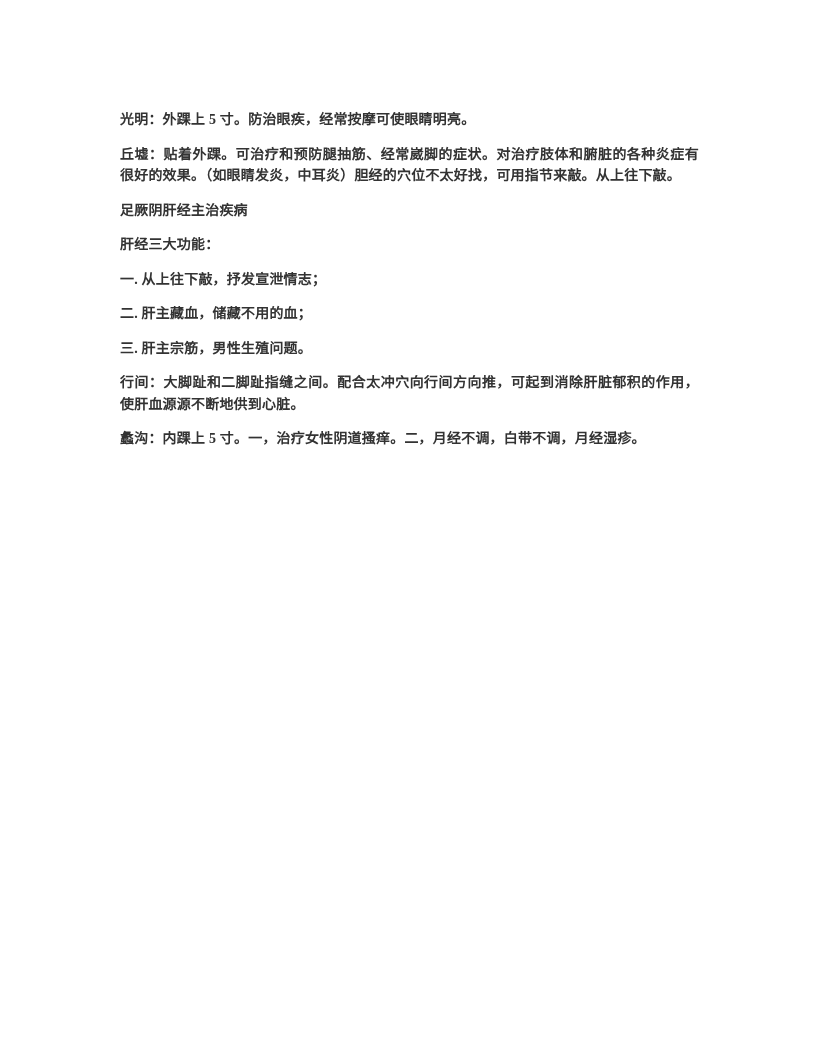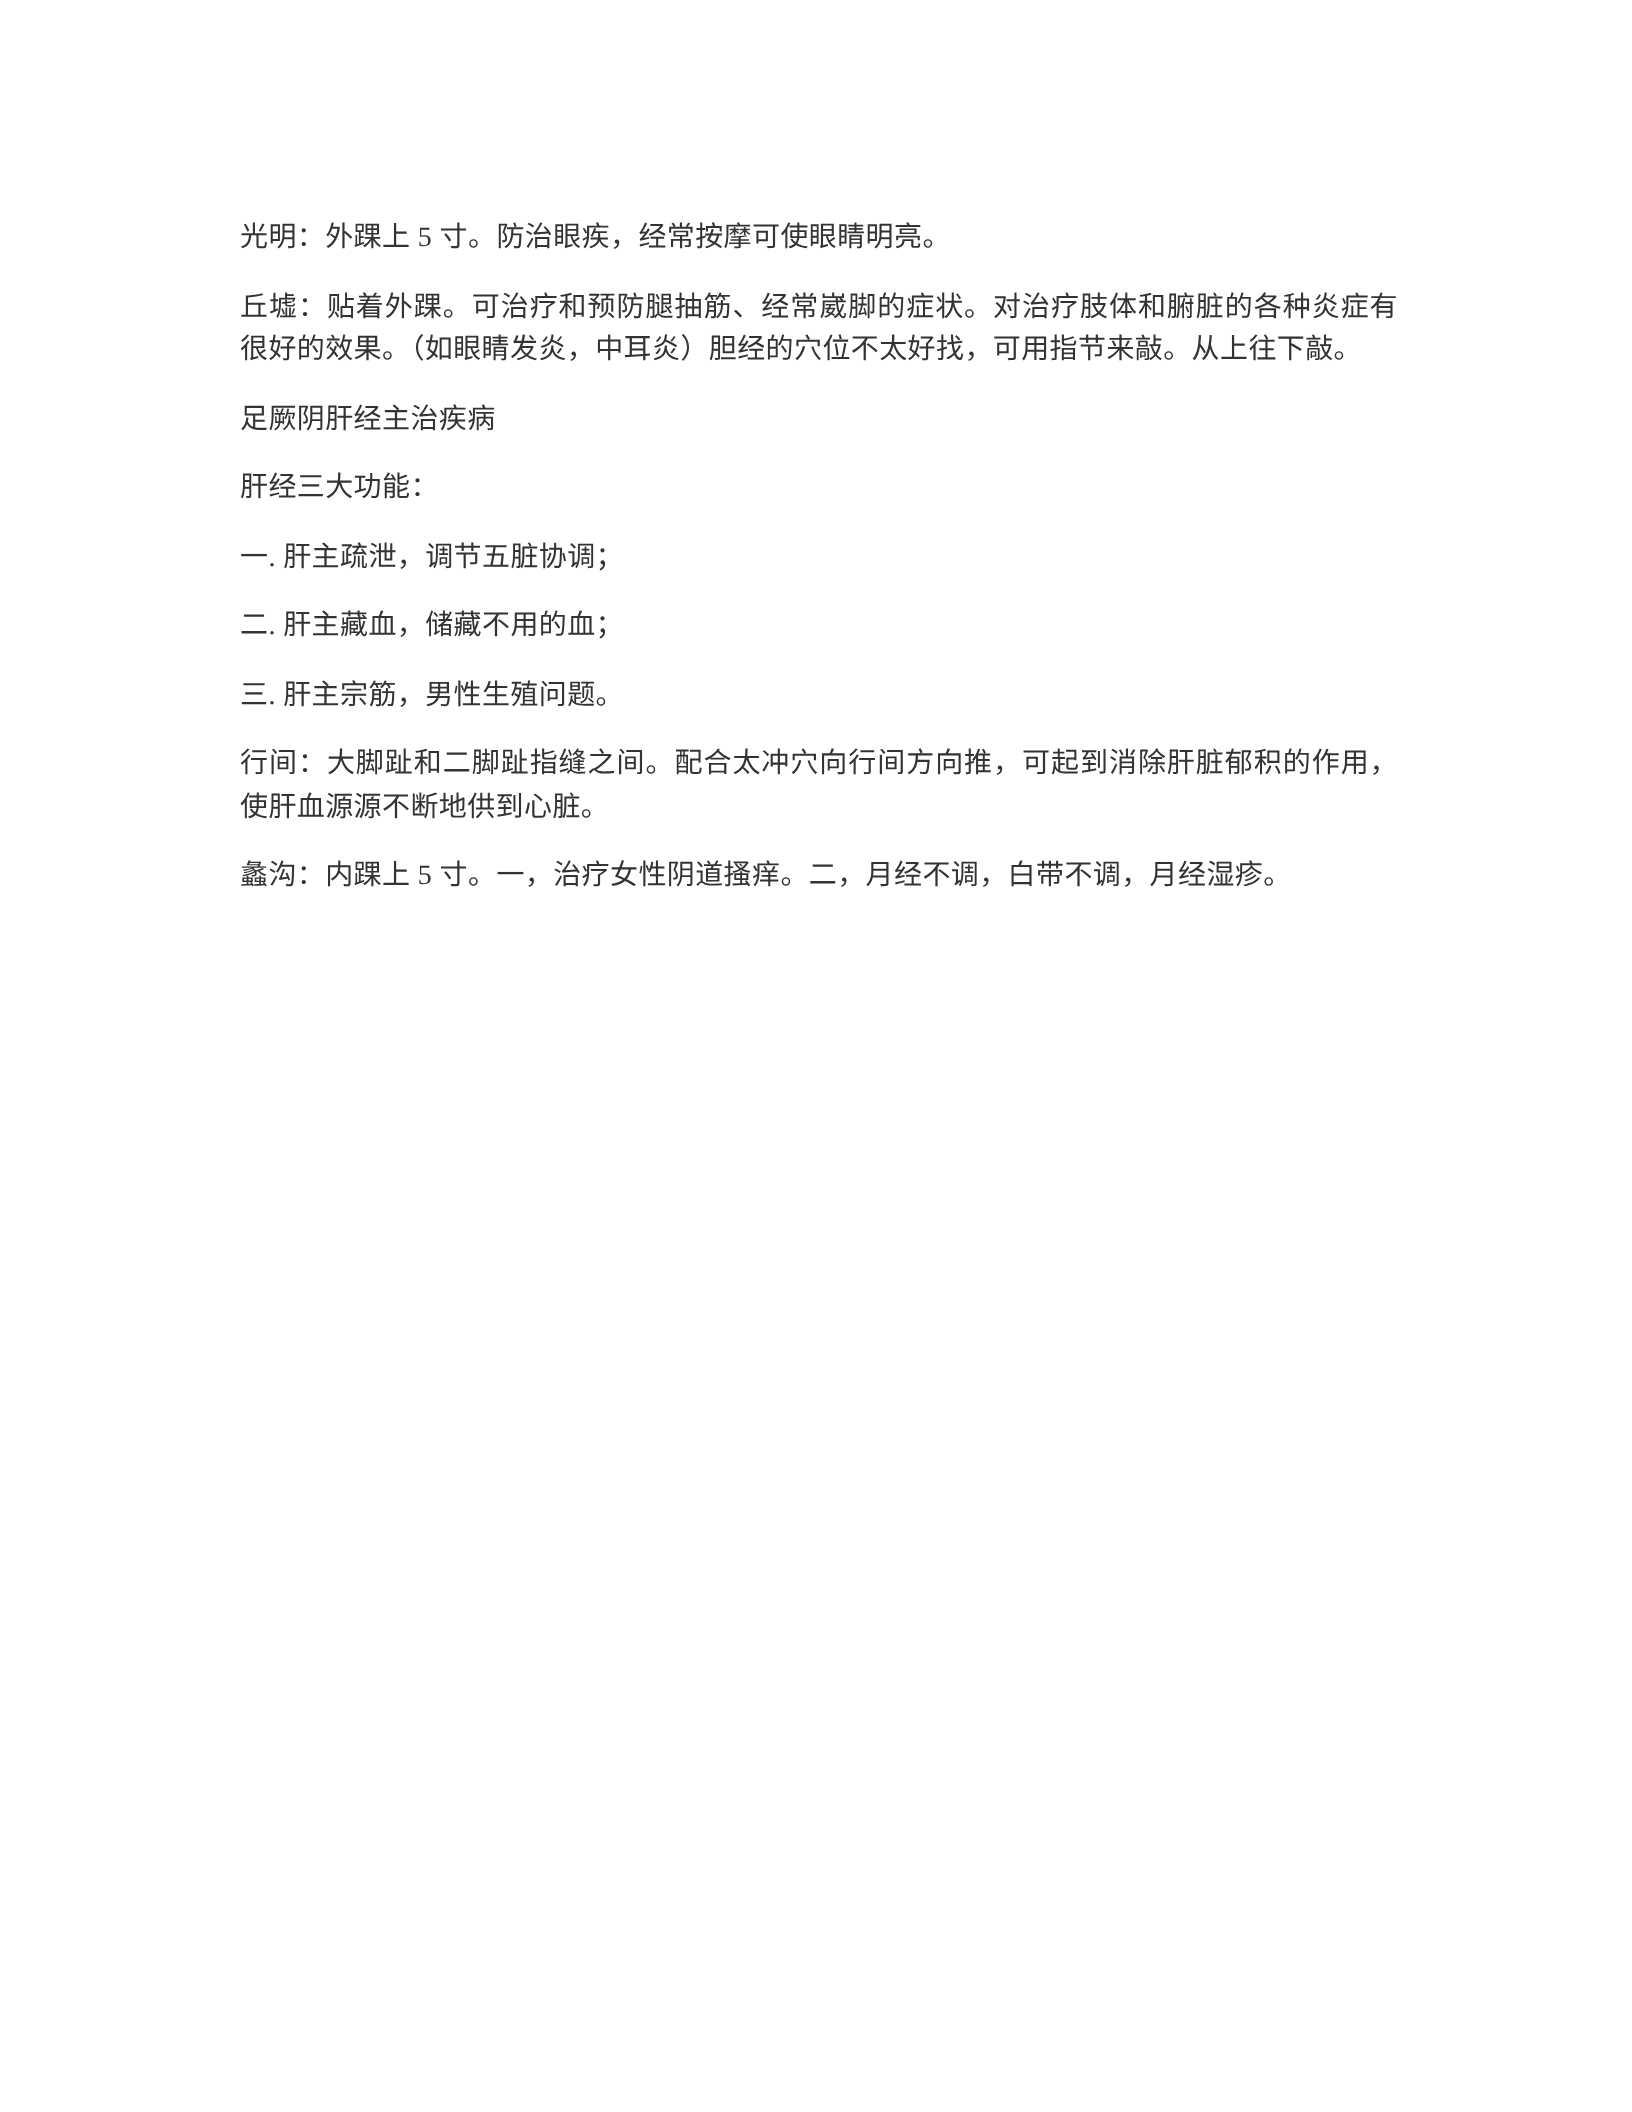--- a/index.html
+++ b/index.html
@@ -1,19 +1,19 @@
 <!DOCTYPE html>
 <html lang="zh-CN" style="--text-color: #333333; --page-bg: #ffffff;"><head>
 <meta charset="utf-8">
 <style>
   :root {
     --text-color: #333333;
     --page-bg: #ffffff;
   }
-  * { margin: 0; padding: 0; box-sizing: border-box; }
+  * { margin: 0; padding: 0; box-sizing: border-box; font-weight: bold; }
   html, body {
     width: 816px;
     height: 1056px;
     background: var(--page-bg);
     overflow: hidden;
   }
   .page {
     position: relative;
     width: 816px;
     height: 1056px;
@@ -39,19 +39,19 @@
 </style>
 </head>
 <body>
 
 <div class="page">
   <div class="content">
     <p>光明：外踝上 5 寸。防治眼疾，经常按摩可使眼睛明亮。</p>
     <p>丘墟：贴着外踝。可治疗和预防腿抽筋、经常崴脚的症状。对治疗肢体和腑脏的各种炎症有很好的效果。（如眼睛发炎，中耳炎）胆经的穴位不太好找，可用指节来敲。从上往下敲。</p>
     <p>足厥阴肝经主治疾病</p>
     <p>肝经三大功能：</p>
-    <p>一. 肝主疏泄，调节五脏协调；</p>
+    <p>一. 从上往下敲，抒发宣泄情志；</p>
     <p>二. 肝主藏血，储藏不用的血；</p>
     <p>三. 肝主宗筋，男性生殖问题。</p>
     <p>行间：大脚趾和二脚趾指缝之间。配合太冲穴向行间方向推，可起到消除肝脏郁积的作用，使肝血源源不断地供到心脏。</p>
     <p>蠡沟：内踝上 5 寸。一，治疗女性阴道搔痒。二，月经不调，白带不调，月经湿疹。</p>
   </div>
 </div>
 
 </body></html>

